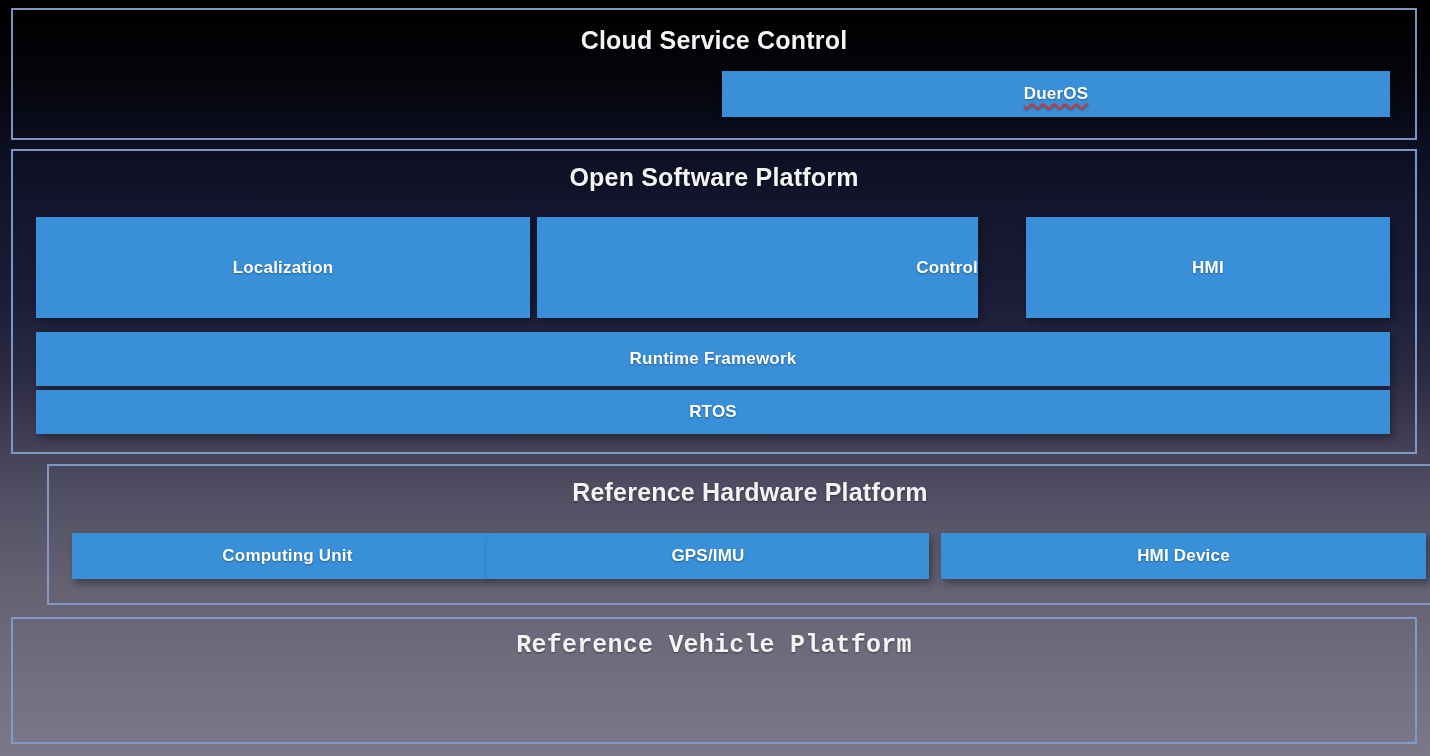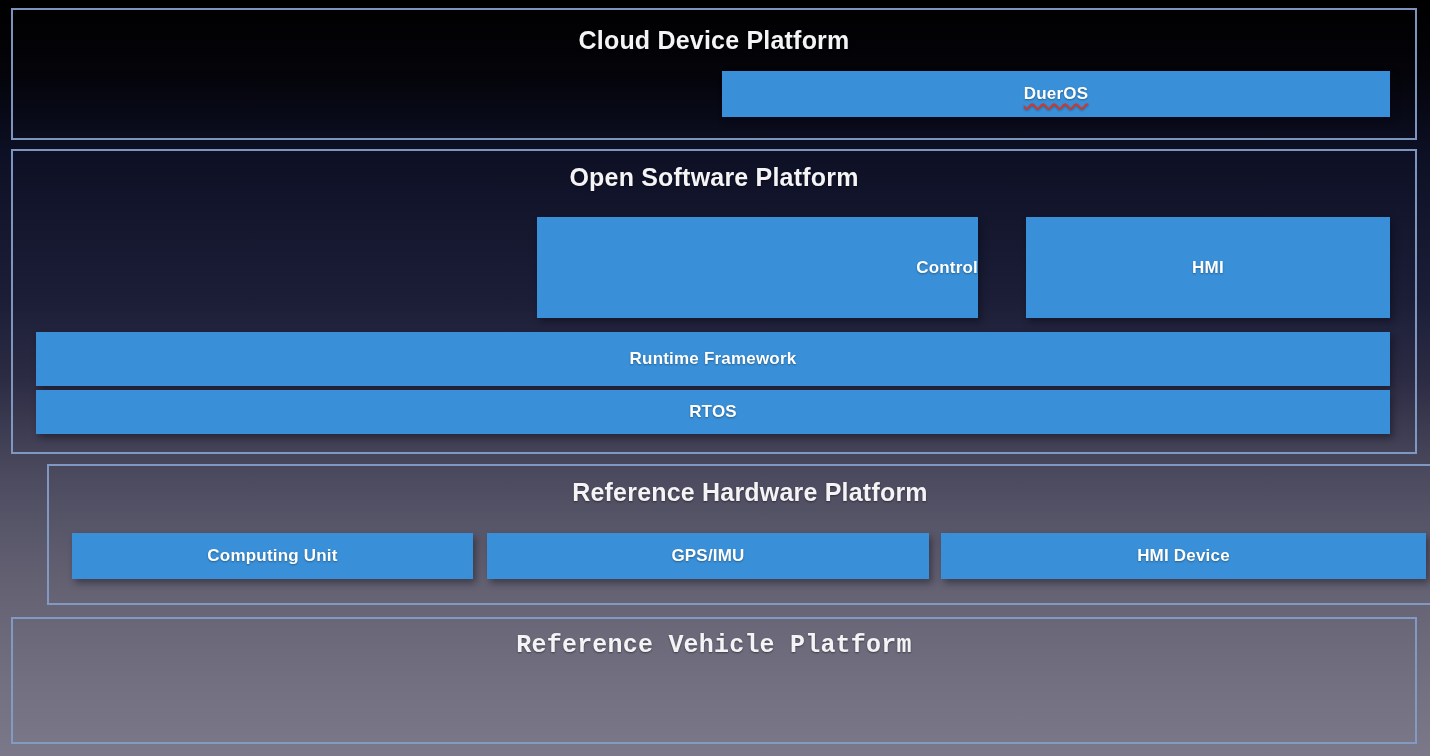--- a/index.html
+++ b/index.html
@@ -84,41 +84,44 @@
   #box-dueros        { left: 709px; top: 61px; width: 668px; height: 46px; }
 
   
   #box-localization      { left: 23px;   top: 66px;  width: 494px;  height: 101px; }
   #box-control           { left: 524px;  top: 66px;  width: 441px;  height: 101px; justify-content: flex-end; }
   #box-hmi               { left: 1013px; top: 66px;  width: 364px;  height: 101px; }
   #box-runtime-framework { left: 23px;   top: 181px; width: 1354px; height: 54px; }
   #box-rtos              { left: 23px;   top: 239px; width: 1354px; height: 44px; }
 
   
-  #box-computing-unit { left: 23px;  top: 67px; width: 401px; height: 46px; }
+  #box-computing-unit { left: 23px;  top: 67px; width: 401px; height: 46px; padding-left: 15px; }
   #box-gps-imu        { left: 438px; top: 67px; width: 442px; height: 46px; }
   #box-hmi-device     { left: 892px; top: 67px; width: 485px; height: 46px; }
 
   
   #box-drive-by-wire { left: 23px; top: 53px; width: 1356px; height: 46px; }
 </style>
 </head>
 <body>
 
 <div class="stage">
 
   <section class="panel" id="panel-cloud">
-    <h2 class="panel-title">Cloud Device Platform</h2>
+    <h2 class="panel-title">Cloud Service Control</h2>
     <div class="box" id="box-dueros">
       <span class="box-label squiggle">DuerOS</span>
     </div>
   </section>
 
   <section class="panel" id="panel-open">
     <h2 class="panel-title">Open Software Platform</h2>
+    <div class="box" id="box-localization">
+      <span class="box-label">Localization</span>
+    </div>
     <div class="box" id="box-control">
       <span class="box-label">Control</span>
     </div>
     <div class="box" id="box-hmi">
       <span class="box-label">HMI</span>
     </div>
     <div class="box" id="box-runtime-framework">
       <span class="box-label">Runtime Framework</span>
     </div>
     <div class="box" id="box-rtos">

